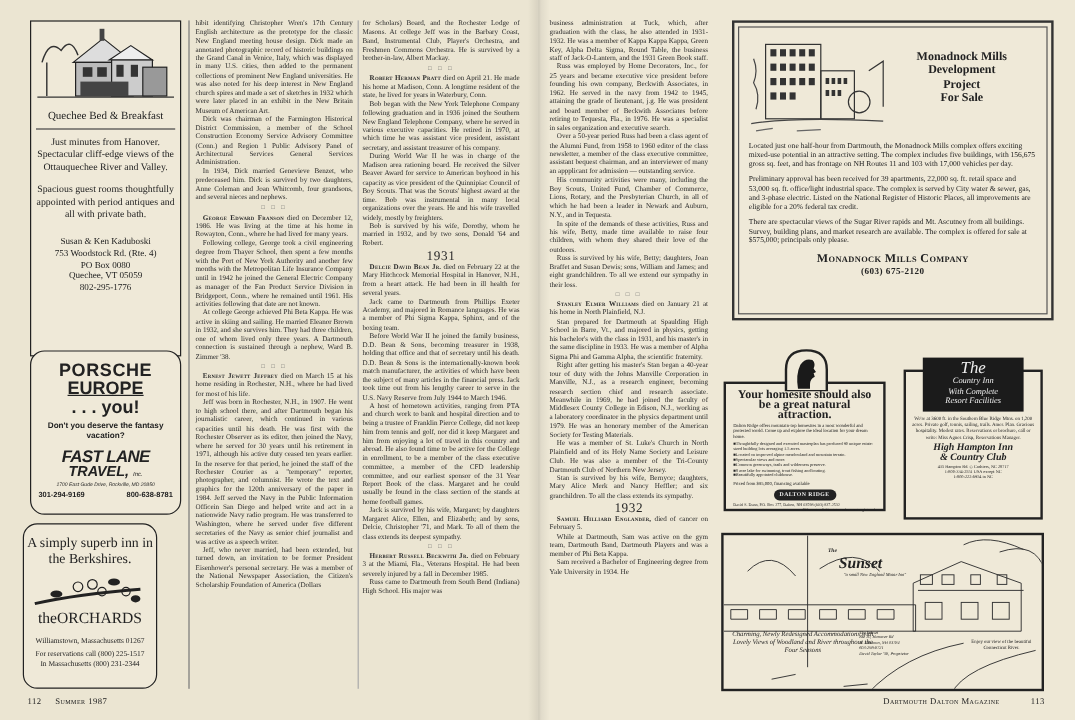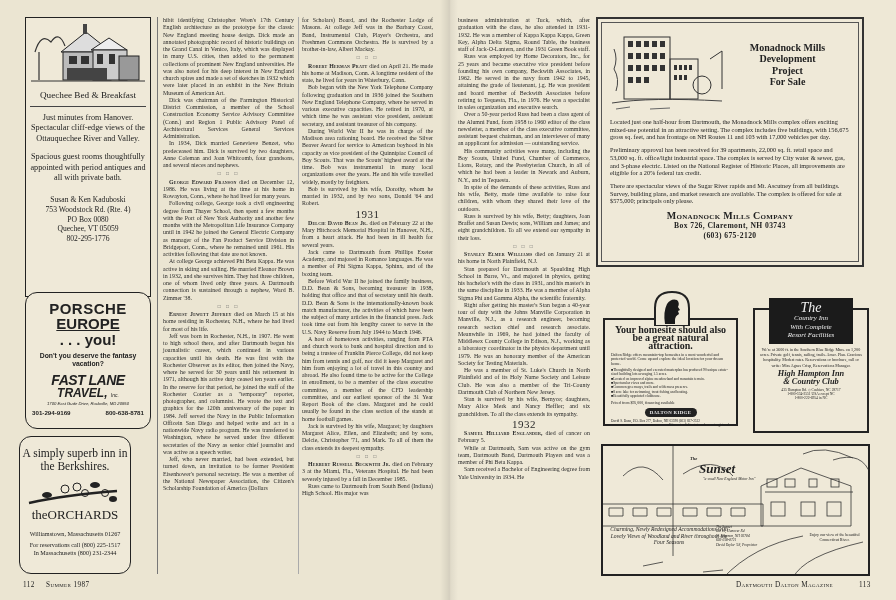--- a/index.html
+++ b/index.html
@@ -63,21 +63,21 @@
   .col .sep { text-align: center; font-size: 5px; letter-spacing: 2px; color: #666; margin: 1px 0; text-indent: 0; }
   .col .year { text-align: center; font-size: 11px; margin: 3px 0 2px; text-indent: 0; letter-spacing: 0.5px; }
   .col-1 { left: 163px; top: 17px; width: 131px; }
   .col-2 { left: 302px; top: 17px; width: 131px; }
   .col-3 { left: 458px; top: 17px; width: 132px; }
   .col-rule { position: absolute; width: 1px; background: #777; }
 
   .folio { position: absolute; top: 581px; font-size: 7.2px; font-variant: small-caps; letter-spacing: 0.4px; }
 
   
-  .ad-monad { left: 596px; top: 17px; width: 268px; height: 250px; border: 2.5px solid #333; padding: 3px; }
+  .ad-monad { left: 610px; top: 17px; width: 268px; height: 250px; border: 2.5px solid #333; padding: 3px; }
   .ad-monad .inner { border: 1px solid #555; width: 100%; height: 100%; padding: 6px 8px; }
   .ad-monad .top { display: flex; height: 85px; }
   .ad-monad .art { width: 115px; height: 85px; }
   .ad-monad .title { flex: 1; text-align: center; font-weight: 700; font-size: 10px; line-height: 11.4px; padding-top: 13px; font-family: "Liberation Serif", serif; }
   .ad-monad .body { font-size: 6.3px; line-height: 7.7px; margin-top: 4px; }
   .ad-monad .body p { margin-bottom: 5px; text-align: left; }
   .ad-monad .co { text-align: center; font-weight: 700; margin-top: 2px; }
   .ad-monad .co .n { font-size: 10px; font-variant: small-caps; letter-spacing: 0.3px; }
   .ad-monad .co .a { font-size: 7.6px; letter-spacing: 0.4px; line-height: 10px; }
 
@@ -285,21 +285,20 @@
         <div>For Sale</div>
       </div>
     </div>
     <div class="body">
       <p>Located just one half-hour from Dartmouth, the Monadnock Mills complex offers exciting mixed-use potential in an attractive setting. The complex includes five buildings, with 156,675 gross sq. feet, and has frontage on NH Routes 11 and 103 with 17,000 vehicles per day.</p>
       <p>Preliminary approval has been received for 39 apartments, 22,000 sq. ft. retail space and 53,000 sq. ft. office/light industrial space. The complex is served by City water &amp; sewer, gas, and 3-phase electric. Listed on the National Register of Historic Places, all improvements are eligible for a 20% federal tax credit.</p>
       <p>There are spectacular views of the Sugar River rapids and Mt. Ascutney from all buildings. Survey, building plans, and market research are available. The complex is offered for sale at $575,000; principals only please.</p>
     </div>
     <div class="co">
       <div class="n">Monadnock Mills Company</div>
-      <div class="a">Box 726, Claremont, NH 03743</div>
       <div class="a">(603) 675-2120</div>
     </div>
   </div>
 </div>
 
 <div class="ad-box ad-dalton">
   <svg class="head-art" viewBox="0 0 38 36">
     <path d="M2 36 L2 18 Q2 2 19 2 Q36 2 36 18 L36 36 Z" fill="#efe9d8" stroke="#222" stroke-width="2"></path>
     <path d="M12 34 Q10 22 14 14 Q18 8 24 10 Q27 13 25 17 L27 20 L25 21 L26 24 Q22 26 22 30 L22 34 Z" fill="#1a1a1a"></path>
   </svg>

